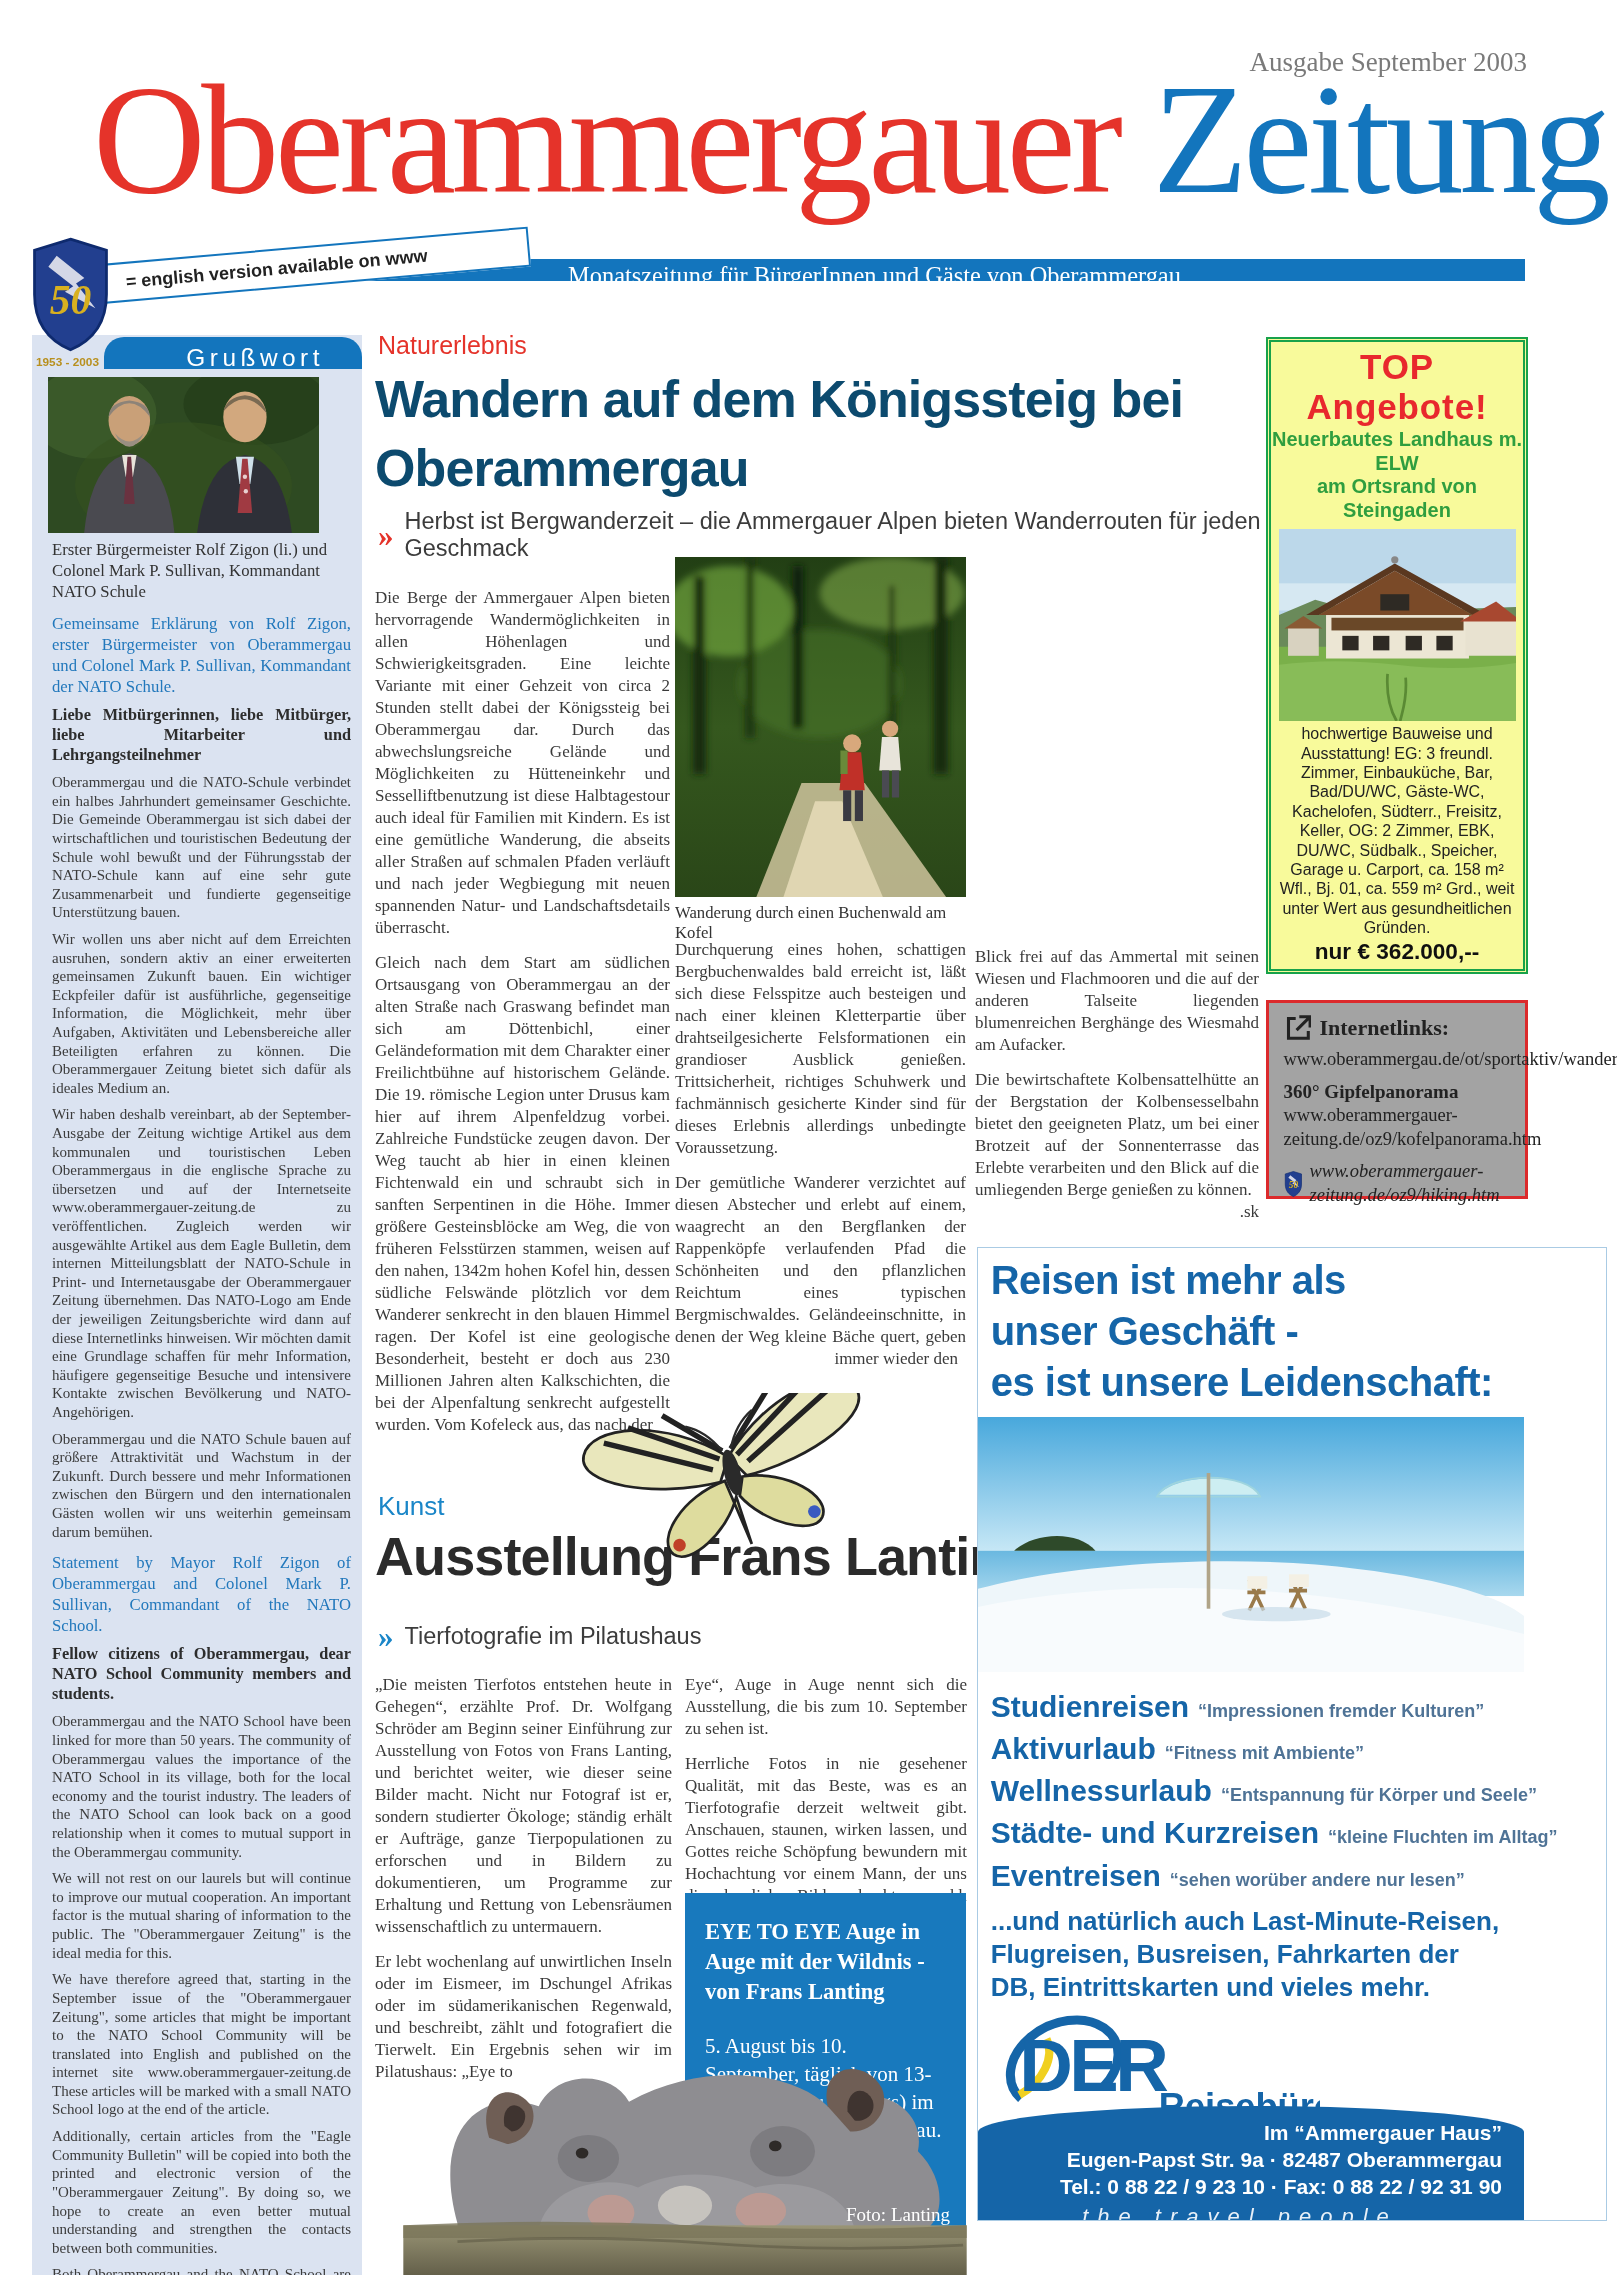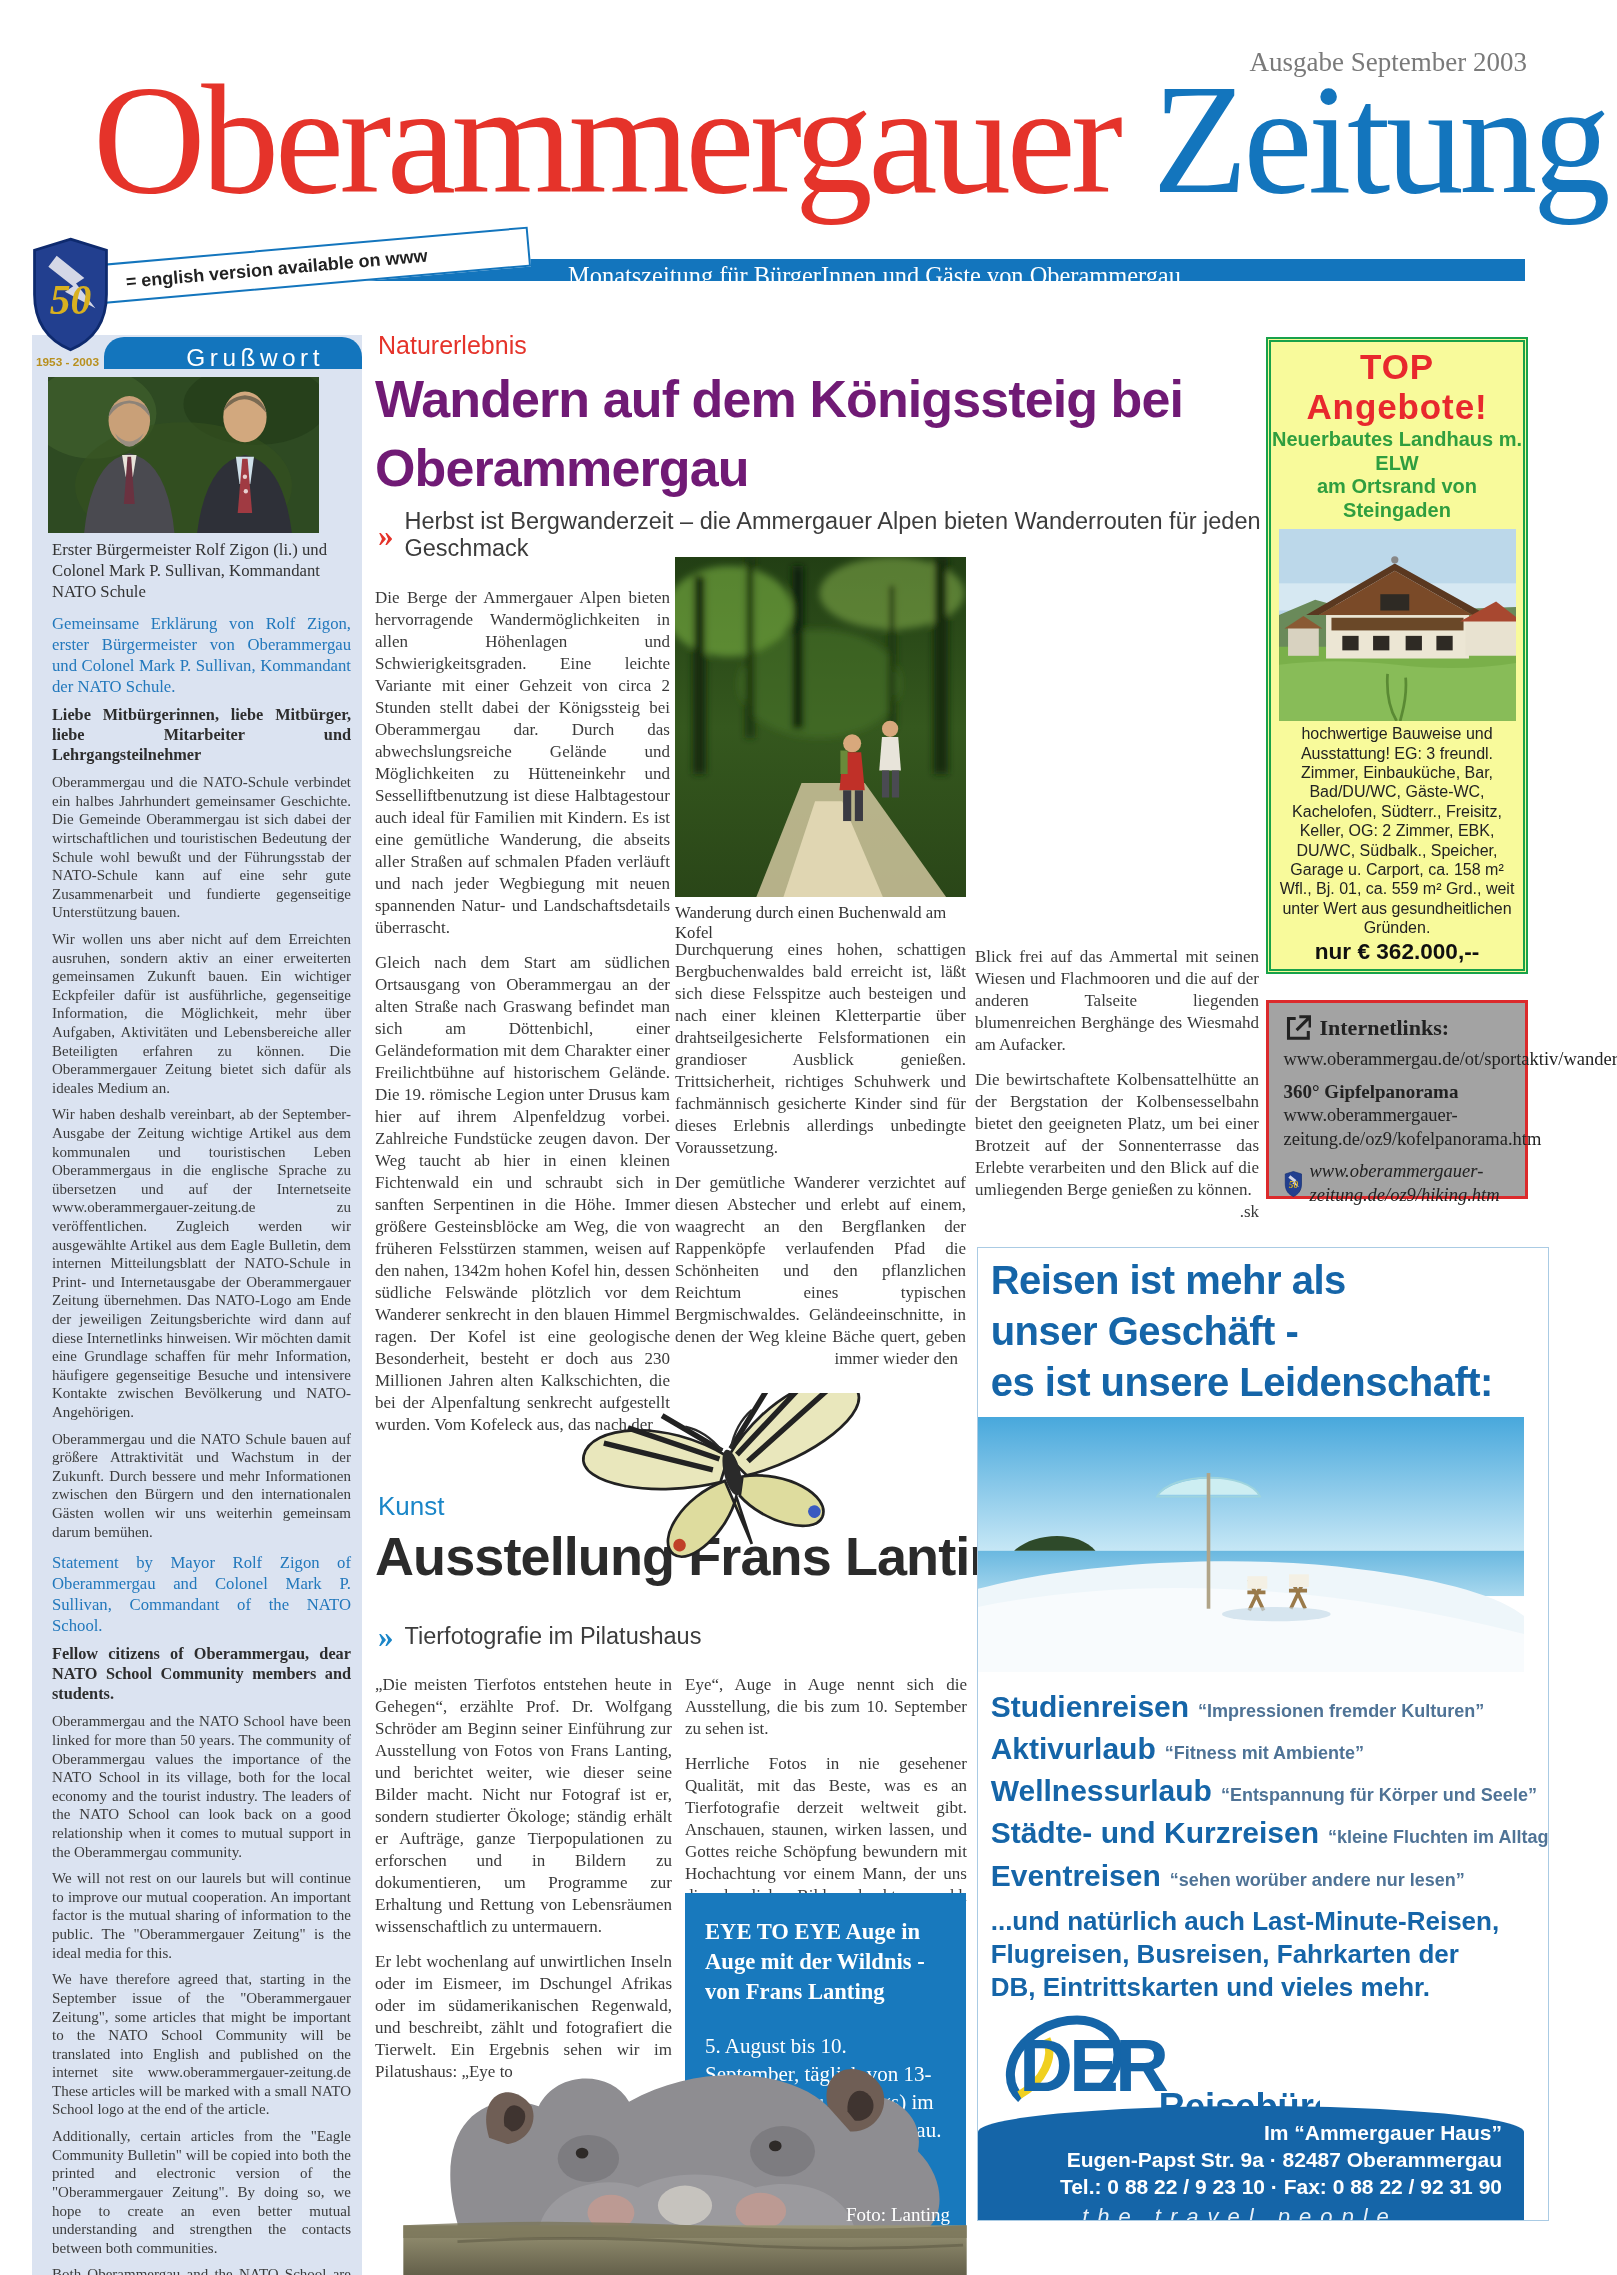--- a/index.html
+++ b/index.html
@@ -25,21 +25,21 @@
       font-family:"Liberation Sans",sans-serif;font-size:24.4px;letter-spacing:4.5px;line-height:42px;}
   .gr-photo{position:absolute;left:16.3px;top:42px;width:271px;height:156px;}
   .gr-body{position:absolute;left:20px;top:204px;width:299px;}
   .gr-caption{font-size:16.7px;line-height:21px;color:#333;}
   .p-blue{color:#2278bc;font-size:16.7px;line-height:21px;text-align:justify;margin:11px 0 0 0;}
   .p-bold{font-weight:bold;font-size:16.3px;line-height:20px;text-align:justify;margin:8.1px 0 0 0;color:#2d2d2d;}
   .gp{font-size:15px;line-height:18.6px;text-align:justify;margin:8.1px 0 0 0;color:#3b3b3b;}
   
   #a1-kicker{left:378px;top:331px;font-family:"Liberation Sans",sans-serif;font-size:25px;color:#e5332a;}
   #a1-headline{left:375px;top:365px;width:868px;font-family:"Liberation Sans",sans-serif;
-      font-size:52px;line-height:69px;font-weight:bold;letter-spacing:-0.9px;color:#701a75;}
+      font-size:52px;line-height:69px;font-weight:bold;letter-spacing:-0.9px;color:#0c4a6e;}
   .subhead{font-family:"Liberation Sans",sans-serif;font-size:23.5px;color:#3c3c3c;display:flex;align-items:center;gap:11px;}
   #a1-subhead{left:378px;top:508px;width:905px;}
   .chev{font-weight:bold;font-size:31px;line-height:27px;font-family:"Liberation Serif",serif;}
   .chev.red{color:#e5332a;} .chev.blue{color:#1a86c8;}
   .body-col{font-size:17px;line-height:22px;text-align:justify;color:#3a3a3a;}
   .body-col p{margin:0 0 12.7px 0;}
   #a1-col1{left:375px;top:548px;width:295px;margin-top:39px;}
   #a1-photo{left:675px;top:557px;width:291px;height:340px;}
   #a1-caption{left:675px;top:903px;width:291px;font-size:16.7px;color:#333;}
   #a1-col2{left:675px;top:939px;width:291px;}
@@ -71,21 +71,21 @@
   .immo-price{font-size:22.6px;font-weight:bold;color:#101010;margin-top:1.8px;}
   .immo-hr{border:0;border-top:2.7px solid #151515;margin:4.5px 7.2px;}
   
   #links-box{left:1266px;top:1000px;width:262px;height:199px;background:#a3a3a3;border:3.6px solid #dc2a2c;
       box-sizing:border-box;padding:11px 14.5px;color:#222;}
   .lb-title{display:flex;align-items:center;gap:9px;font-weight:bold;font-size:22px;}
   .lb-link{font-size:18.5px;line-height:23.5px;margin-top:7.2px;}
   .lb-sub{font-weight:bold;font-size:19px;margin-top:9px;}
   .lb-row3{display:flex;gap:7.2px;margin-top:9px;align-items:center;}
   
-  #ad-travel{left:977px;top:1247px;width:572px;height:974px;background:#fff;border:1.8px solid #aacbe4;
+  #ad-travel{left:977px;top:1247px;width:630px;height:974px;background:#fff;border:1.8px solid #aacbe4;
       box-sizing:border-box;font-family:"Liberation Sans",sans-serif;overflow:hidden;}
   .tr-headline{margin:7.2px 0 0 12.7px;font-size:40px;line-height:51px;font-weight:bold;color:#1565a8;letter-spacing:-0.5px;}
   .tr-photo{display:block;width:546px;height:255px;margin-top:9px;}
   .tr-items{margin:18px 0 0 12.7px;}
   .tr-item{margin-bottom:8.1px;white-space:nowrap;}
   .tr-label{font-size:30px;font-weight:bold;color:#1565a8;}
   .tr-quote{font-size:18px;color:#4f7396;margin-left:9px;font-weight:bold;}
   .tr-more{margin:12.7px 0 0 12.7px;width:517px;font-size:26px;line-height:33px;font-weight:bold;color:#1565a8;}
   .tr-der{position:relative;height:132px;}
   .tr-band{position:absolute;left:0;bottom:0;width:546px;height:114px;background:#1565a8;

